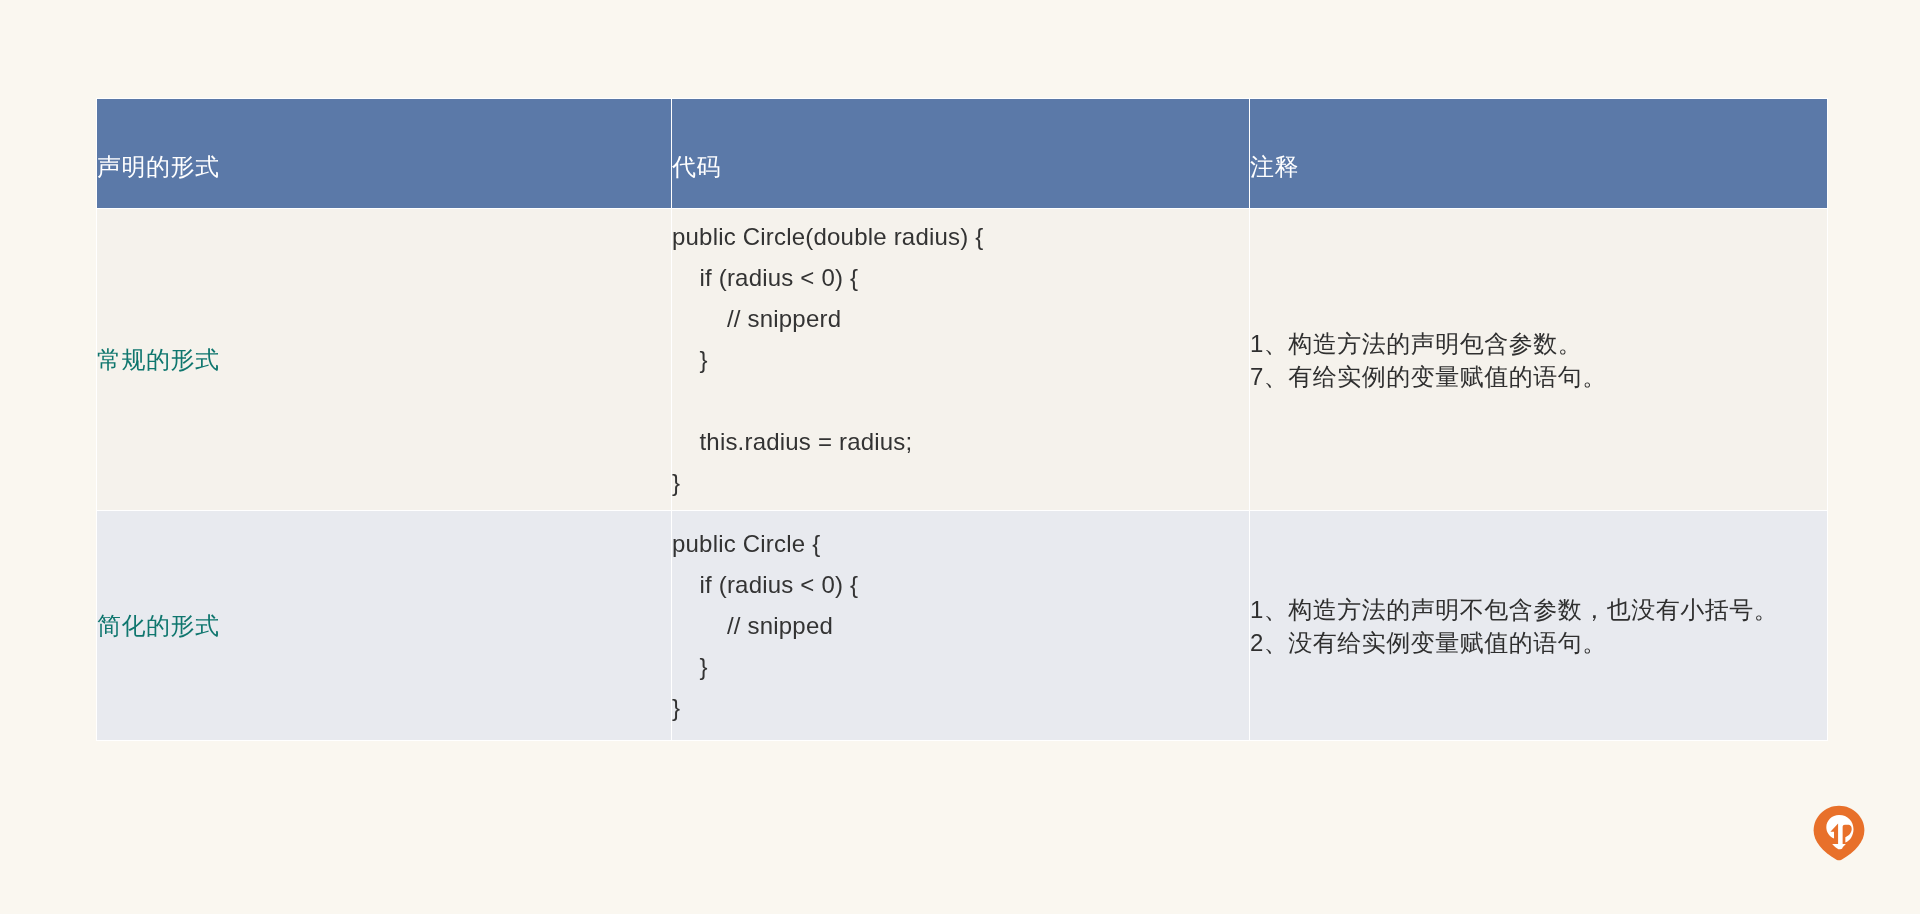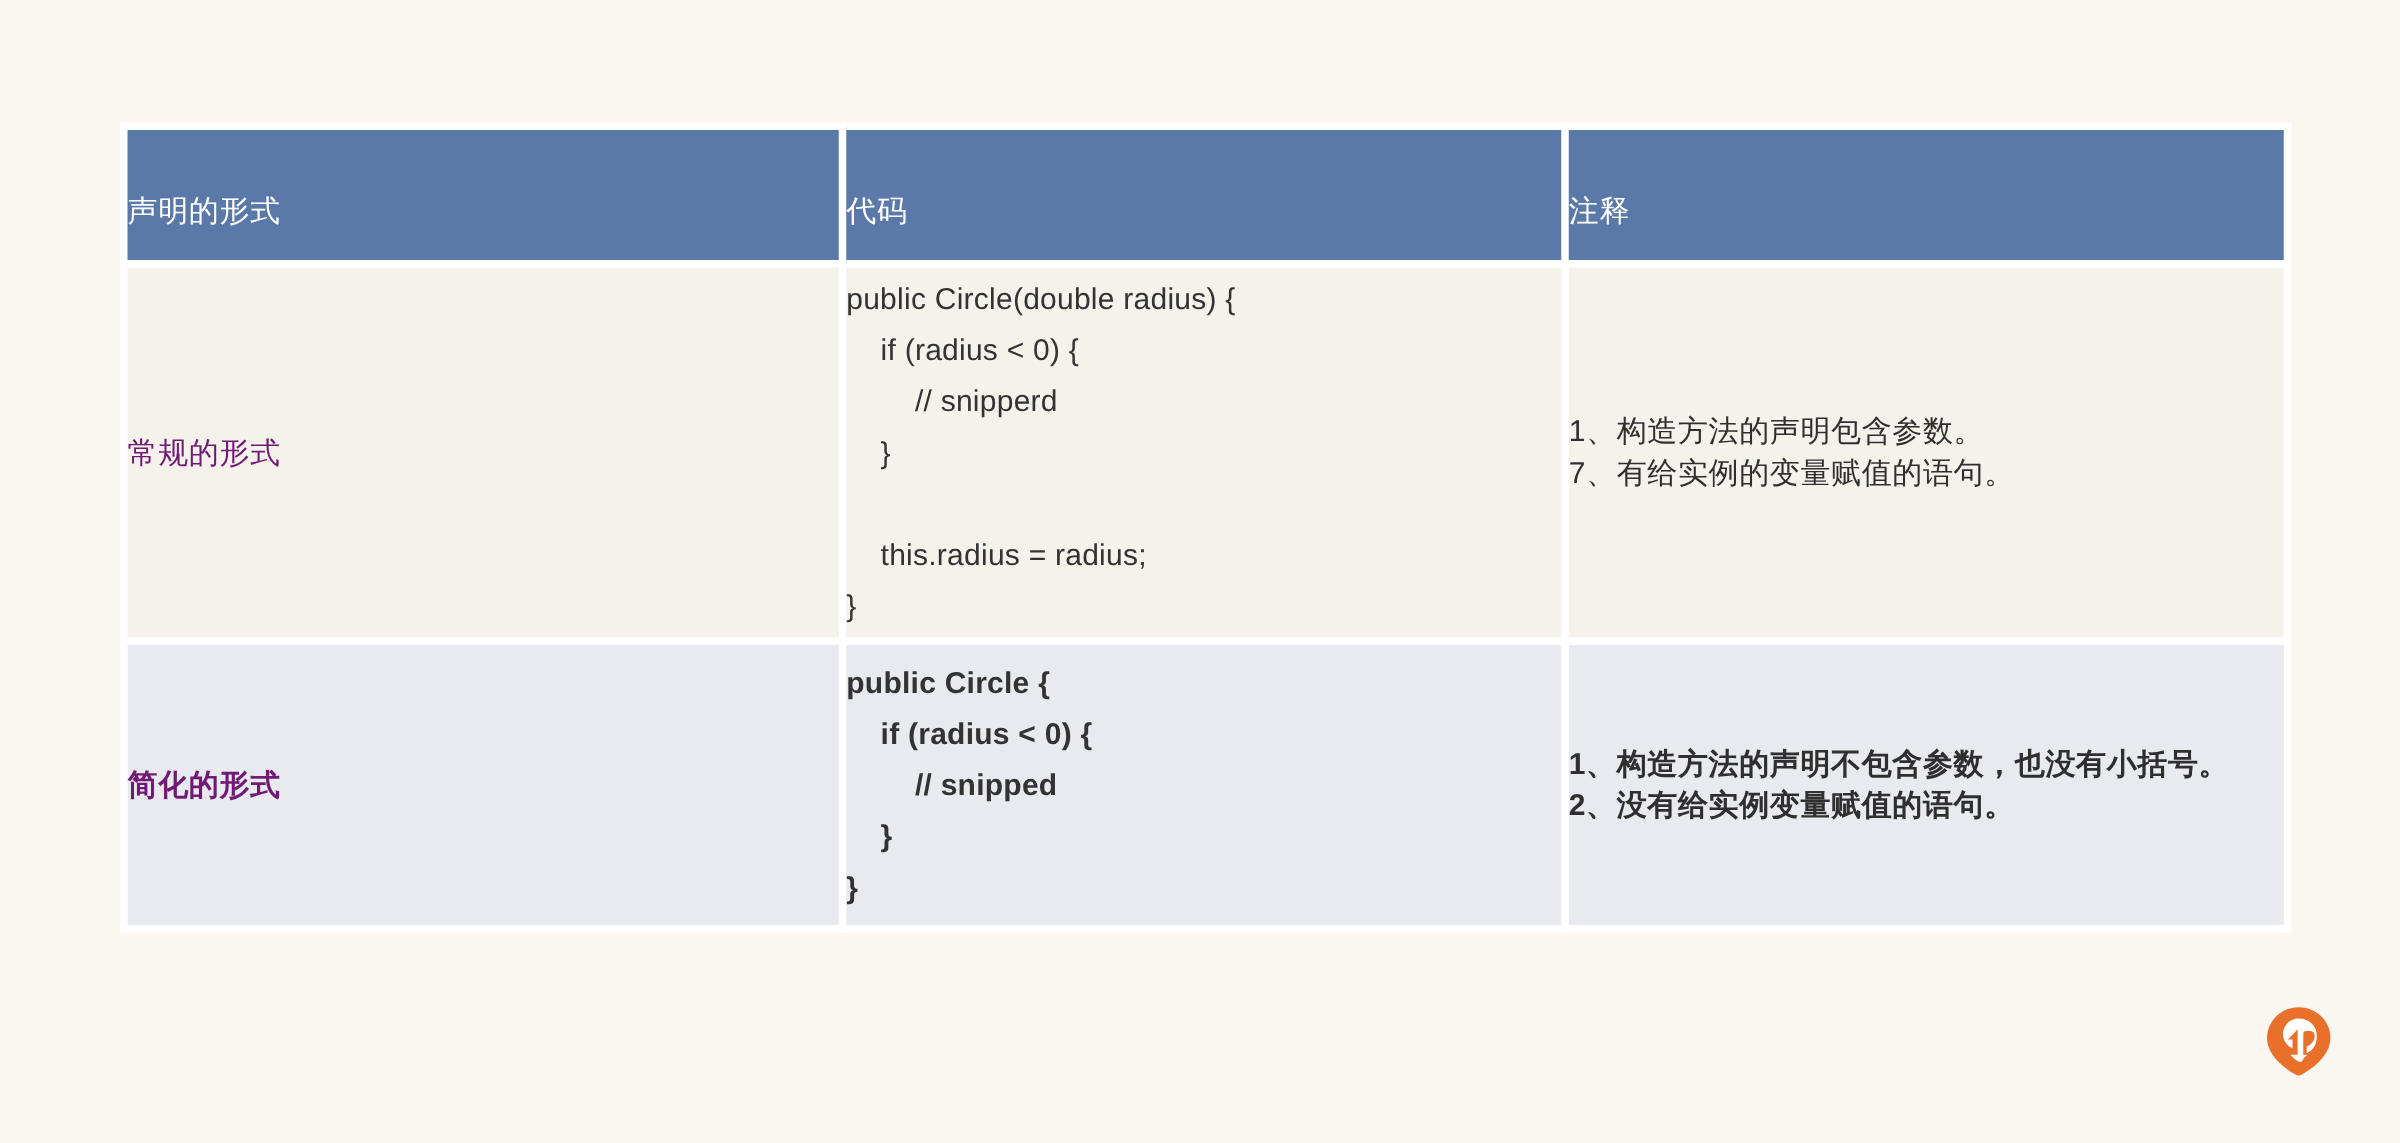--- a/index.html
+++ b/index.html
@@ -32,21 +32,21 @@
     border-collapse: collapse;
     table-layout: fixed;
   }
 
   table.cmp col.c1 { width: 575px; }
   table.cmp col.c2 { width: 578px; }
   table.cmp col.c3 { width: 578px; }
 
   table.cmp th,
   table.cmp td {
-    border: 6px solid #ffffff;
+    border: 1px solid #ffffff;
     vertical-align: middle;
     padding: 0;
   }
 
   
   thead tr {
     background: #5b79a8;
   }
   thead th {
     height: 110px;
@@ -63,21 +63,21 @@
     padding-top: 26px;
   }
 
   
   tbody tr.row-odd  { background: #f5f2ec; }
   tbody tr.row-even { background: #e8eaef; }
 
   td.form-cell {
     padding: 0 0 0 9px;
     font-size: 24px;
-    color: #701a75;
+    color: #0f766e;
     vertical-align: middle;
     letter-spacing: 0.5px;
   }
 
   td.code-cell {
     padding: 16px 0 14px 9px;
     vertical-align: top;
   }
 
   td.code-cell pre {
@@ -97,21 +97,21 @@
   td.note-cell .note-text {
     font-size: 24px;
     line-height: 33px;
     color: #2f2f2f;
     white-space: pre-line;
     letter-spacing: 0.5px;
   }
 
   
   tbody tr.row-odd  td { height: 302px; }
-  tbody tr.row-even td { height: 230px; font-weight: bold; }
+  tbody tr.row-even td { height: 230px; }
 
   
   .logo {
     position: absolute;
     right: 52px;
     bottom: 52px;
     display: flex;
     align-items: center;
     gap: 14px;
   }

